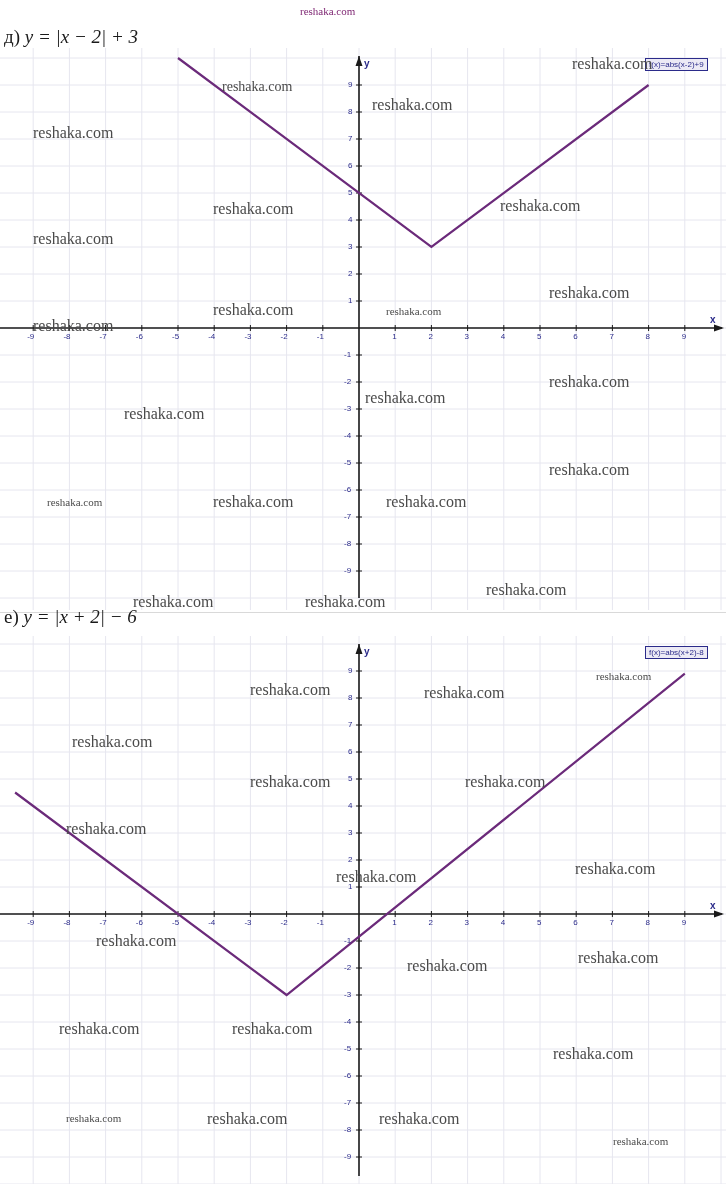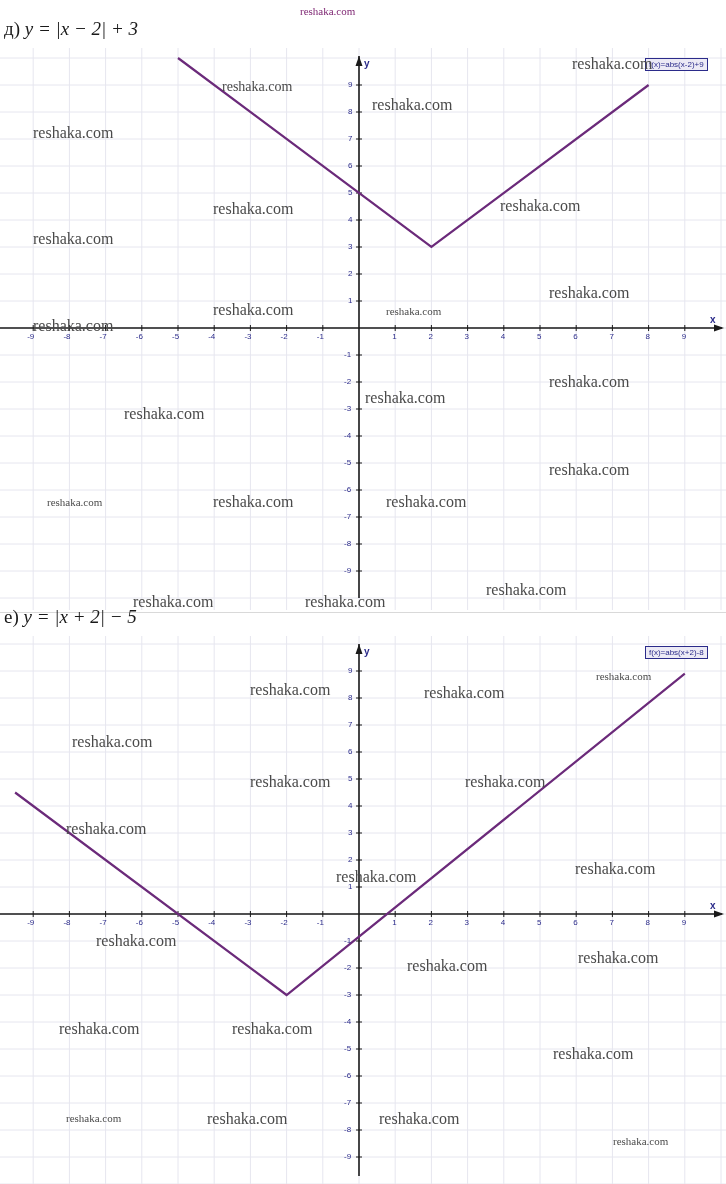--- a/index.html
+++ b/index.html
@@ -70,21 +70,21 @@
   }
   .sep{
     position:absolute;
     left:0;width:726px;height:1px;
     background:#d9d9d9;
   }
 </style>
 </head>
 <body>
 
-<div class="eq" style="left:4px;top:18px;">
+<div class="eq" style="left:4px;top:26px;">
   <span class="rm">д)</span>
   <span id="eq-d"> y = |x − 2| + 3</span>
 </div>
 
 <div class="plot" id="plot-d" style="top:48px;height:562px;">
   <svg class="grid" viewBox="0 0 726 562" preserveAspectRatio="none" id="svg-d">
       <g>
         <line x1="33.19999999999999" y1="0" x2="33.19999999999999" y2="562" stroke="#e6e6ef" stroke-width="1"></line>
         <line x1="69.39999999999998" y1="0" x2="69.39999999999998" y2="562" stroke="#e6e6ef" stroke-width="1"></line>
         <line x1="105.59999999999997" y1="0" x2="105.59999999999997" y2="562" stroke="#e6e6ef" stroke-width="1"></line>
@@ -207,21 +207,21 @@
     <div class="tick" style="left: 348px; top: 32px;">9</div>
     <div class="axis-label" style="left: 710px; top: 266px;">x</div>
     <div class="axis-label" style="left: 364px; top: 10px;">y</div>
     <div class="legend" style="left: 645px; top: 10px;">f(x)=abs(x-2)+9</div>
   </div>
 
 <div class="sep" style="top:612px;"></div>
 
 <div class="eq" style="left:4px;top:606px;">
   <span class="rm">е)</span>
-  <span id="eq-e"> y = |x + 2| − 5</span>
+  <span id="eq-e"> y = |x + 2| − 6</span>
 </div>
 
 <div class="plot" id="plot-e" style="top:636px;height:548px;">
   <svg class="grid" viewBox="0 0 726 548" preserveAspectRatio="none" id="svg-e">
       <g>
         <line x1="33.19999999999999" y1="0" x2="33.19999999999999" y2="548" stroke="#e6e6ef" stroke-width="1"></line>
         <line x1="69.39999999999998" y1="0" x2="69.39999999999998" y2="548" stroke="#e6e6ef" stroke-width="1"></line>
         <line x1="105.59999999999997" y1="0" x2="105.59999999999997" y2="548" stroke="#e6e6ef" stroke-width="1"></line>
         <line x1="141.79999999999998" y1="0" x2="141.79999999999998" y2="548" stroke="#e6e6ef" stroke-width="1"></line>
         <line x1="178" y1="0" x2="178" y2="548" stroke="#e6e6ef" stroke-width="1"></line>

